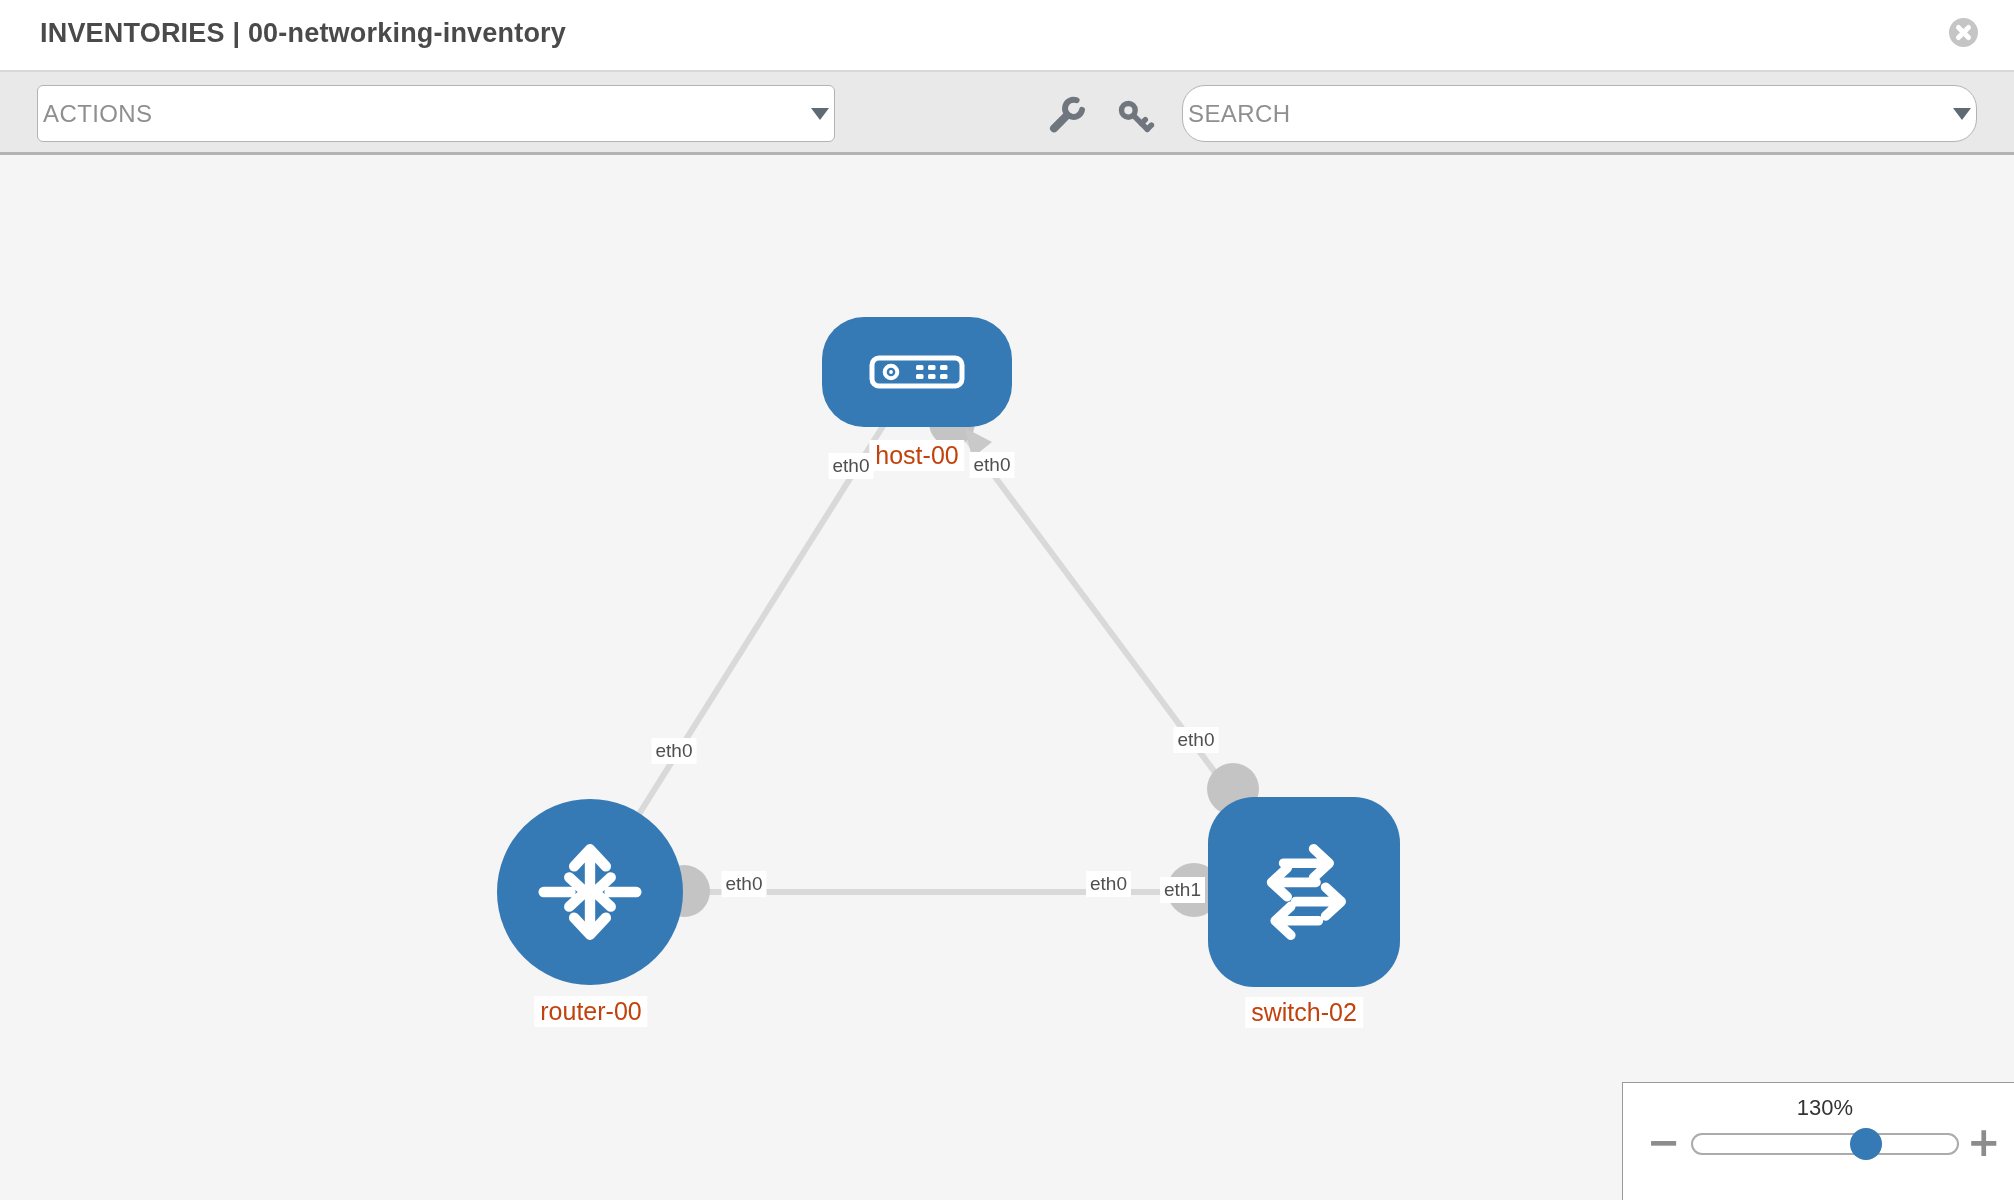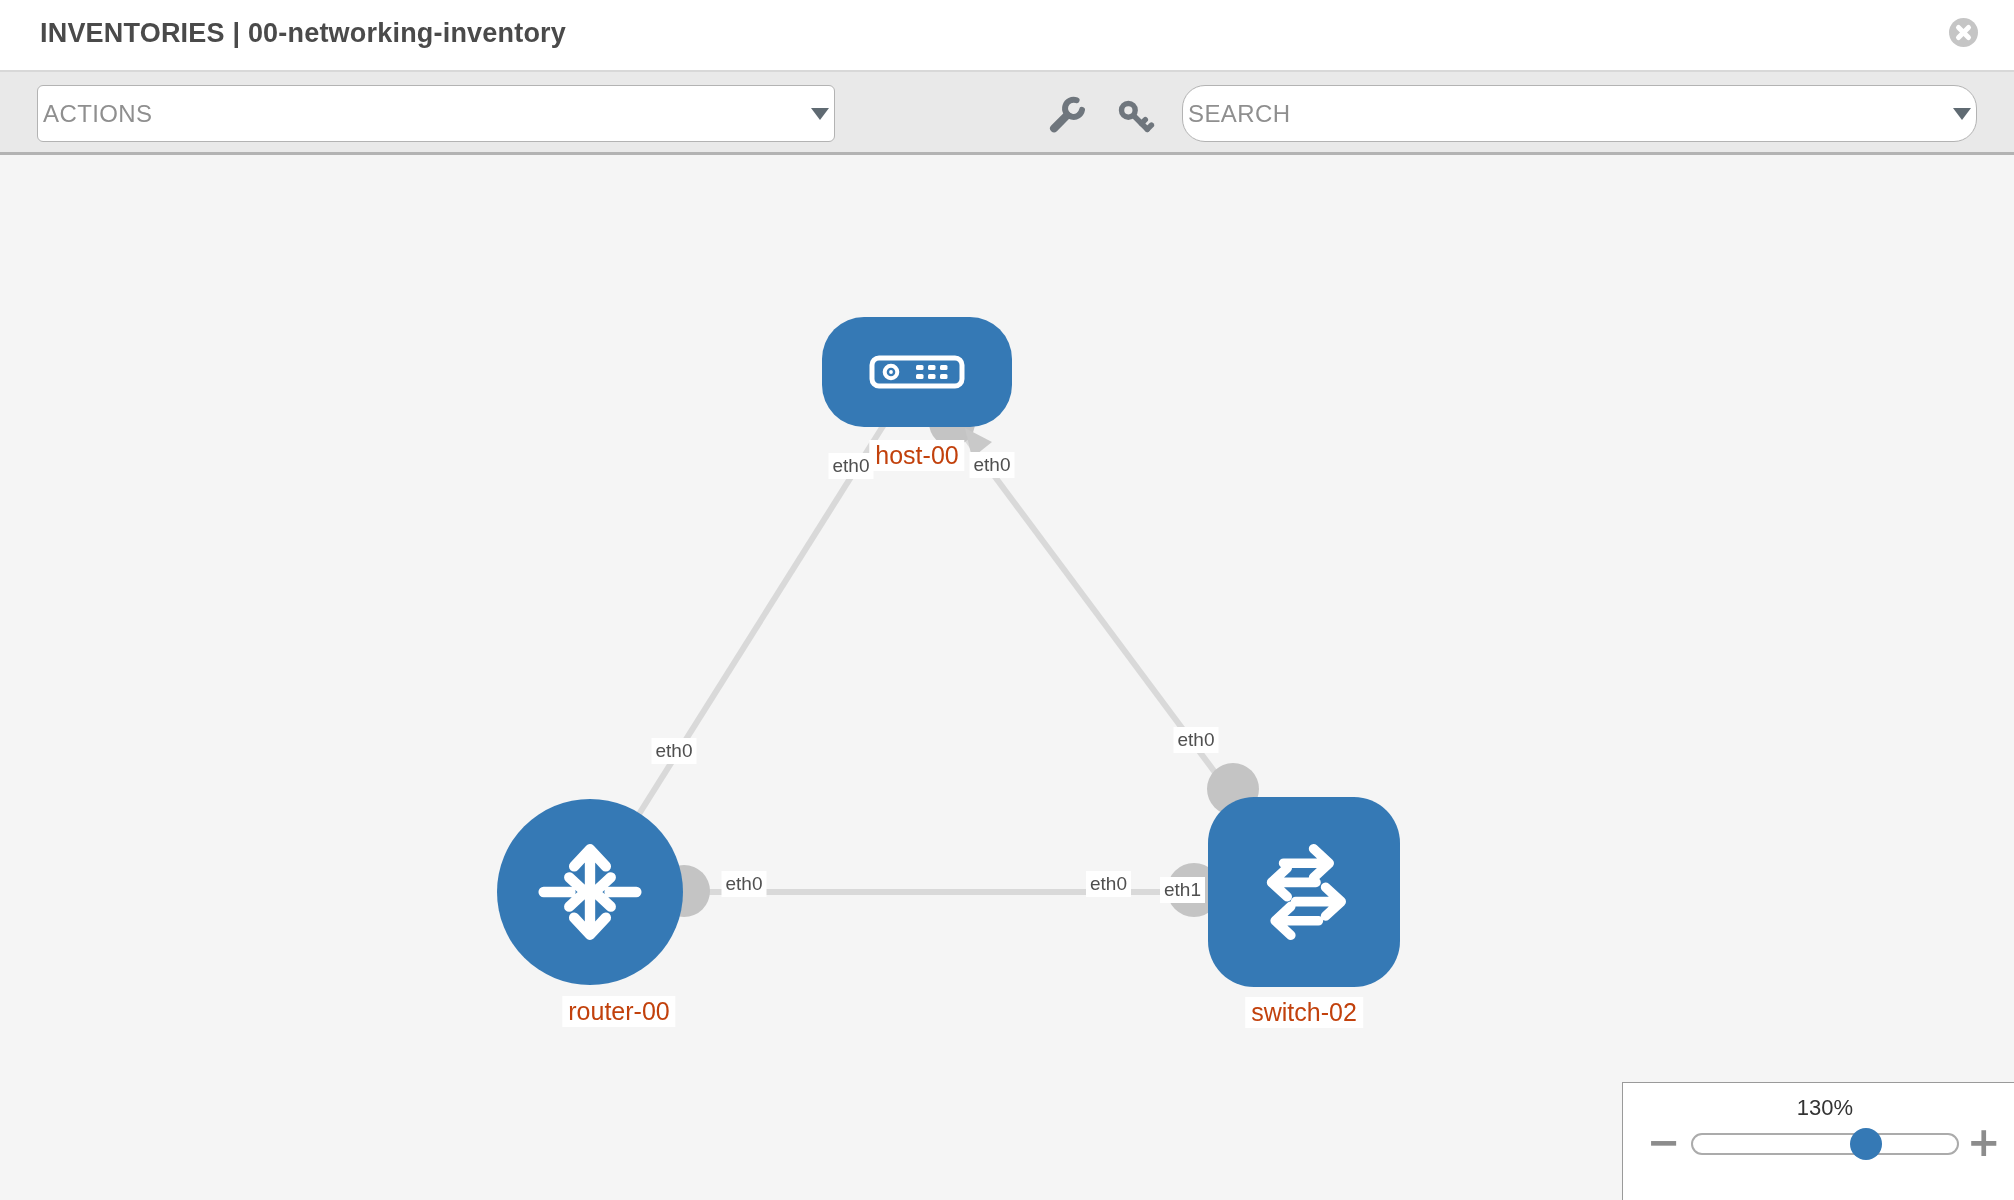--- a/index.html
+++ b/index.html
@@ -64,21 +64,21 @@
     padding:1px 6px; white-space:nowrap;
   }
   .lbl-hr-h { left:851px;  top:298px; }
   .lbl-hr-r { left:674px;  top:583px; }
   .lbl-hs-h { left:992px;  top:297px; }
   .lbl-hs-s { left:1196px; top:572px; }
   .lbl-rs-r { left:744px;  top:716px; }
   .lbl-rs-s-back  { left:1086px; top:716px; z-index:3; }
   .lbl-rs-s-front { left:1160px; top:716px; z-index:4;margin-top:6px; }
   .nl-host   { left:917px;  top:285px; }
-  .nl-router { left:591px;  top:841px;margin-left:28px; }
+  .nl-router { left:591px;  top:841px; }
   .nl-switch { left:1304px; top:842px; }
   
   .zoom-panel {
     position:absolute; left:1622px; top:927px; width:420px; height:300px; z-index:5;
     background:#ffffff; border:1px solid #9a9a9a;
   }
   .zoom-level {
     position:absolute; left:0; top:12px; width:404px; text-align:center;
     font-size:22px; color:#333333;
   }

